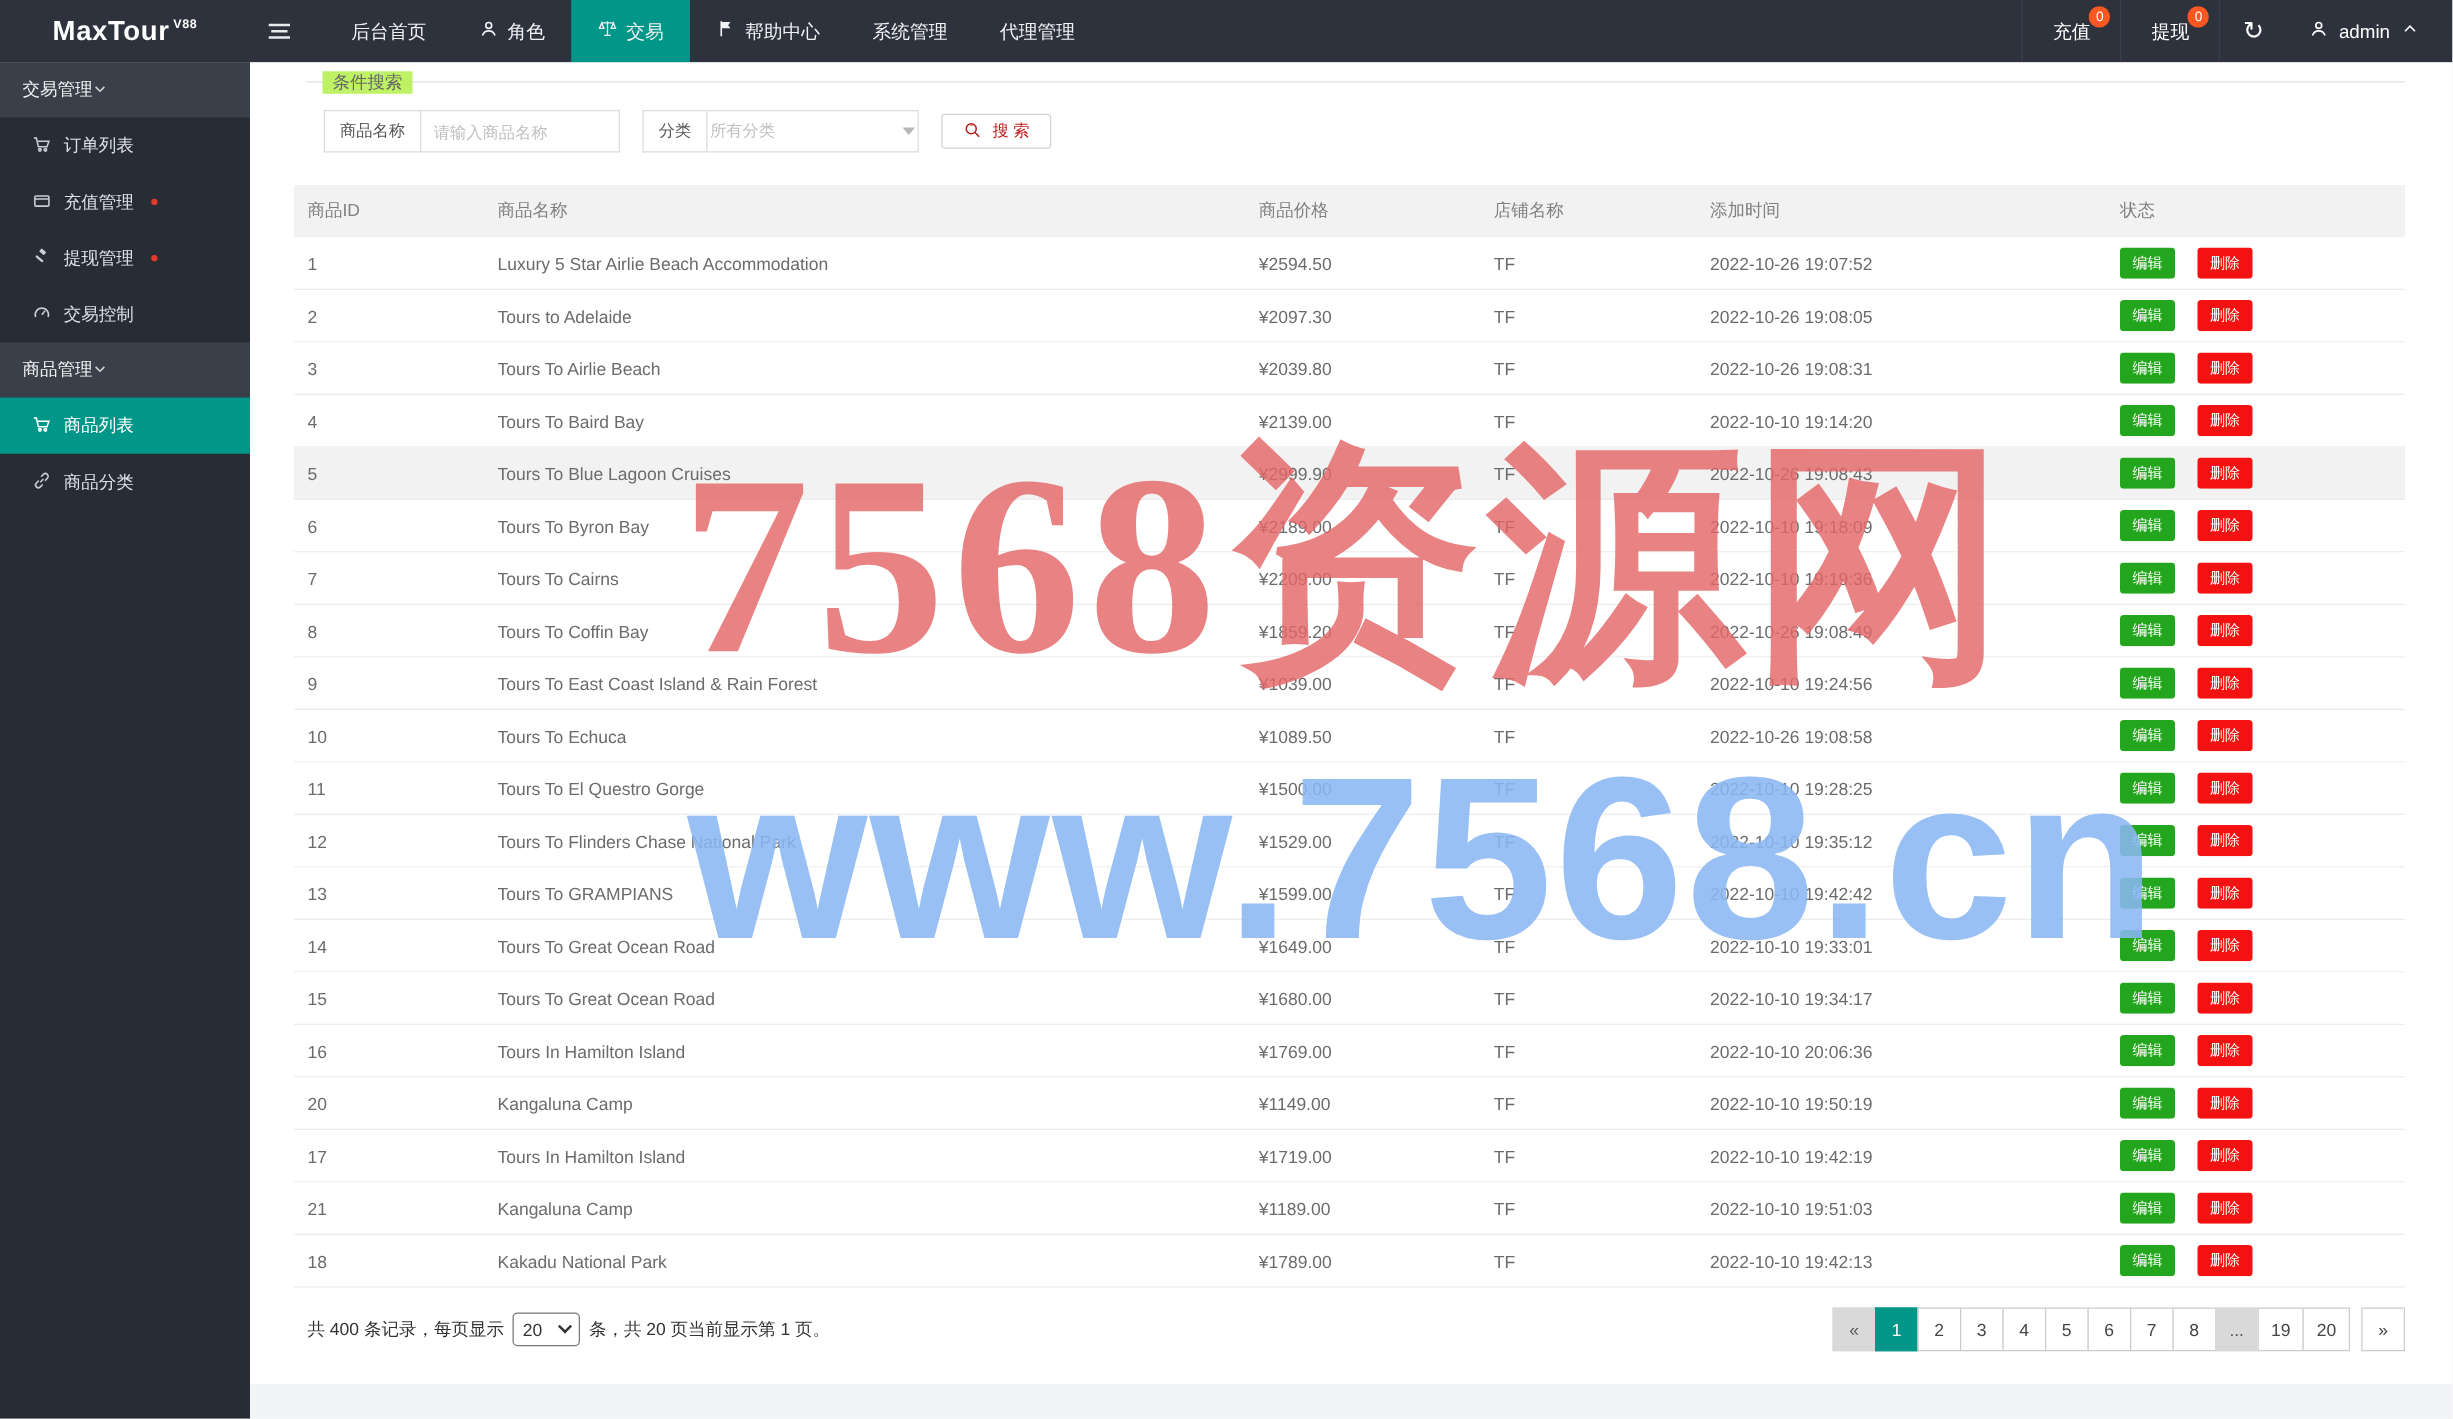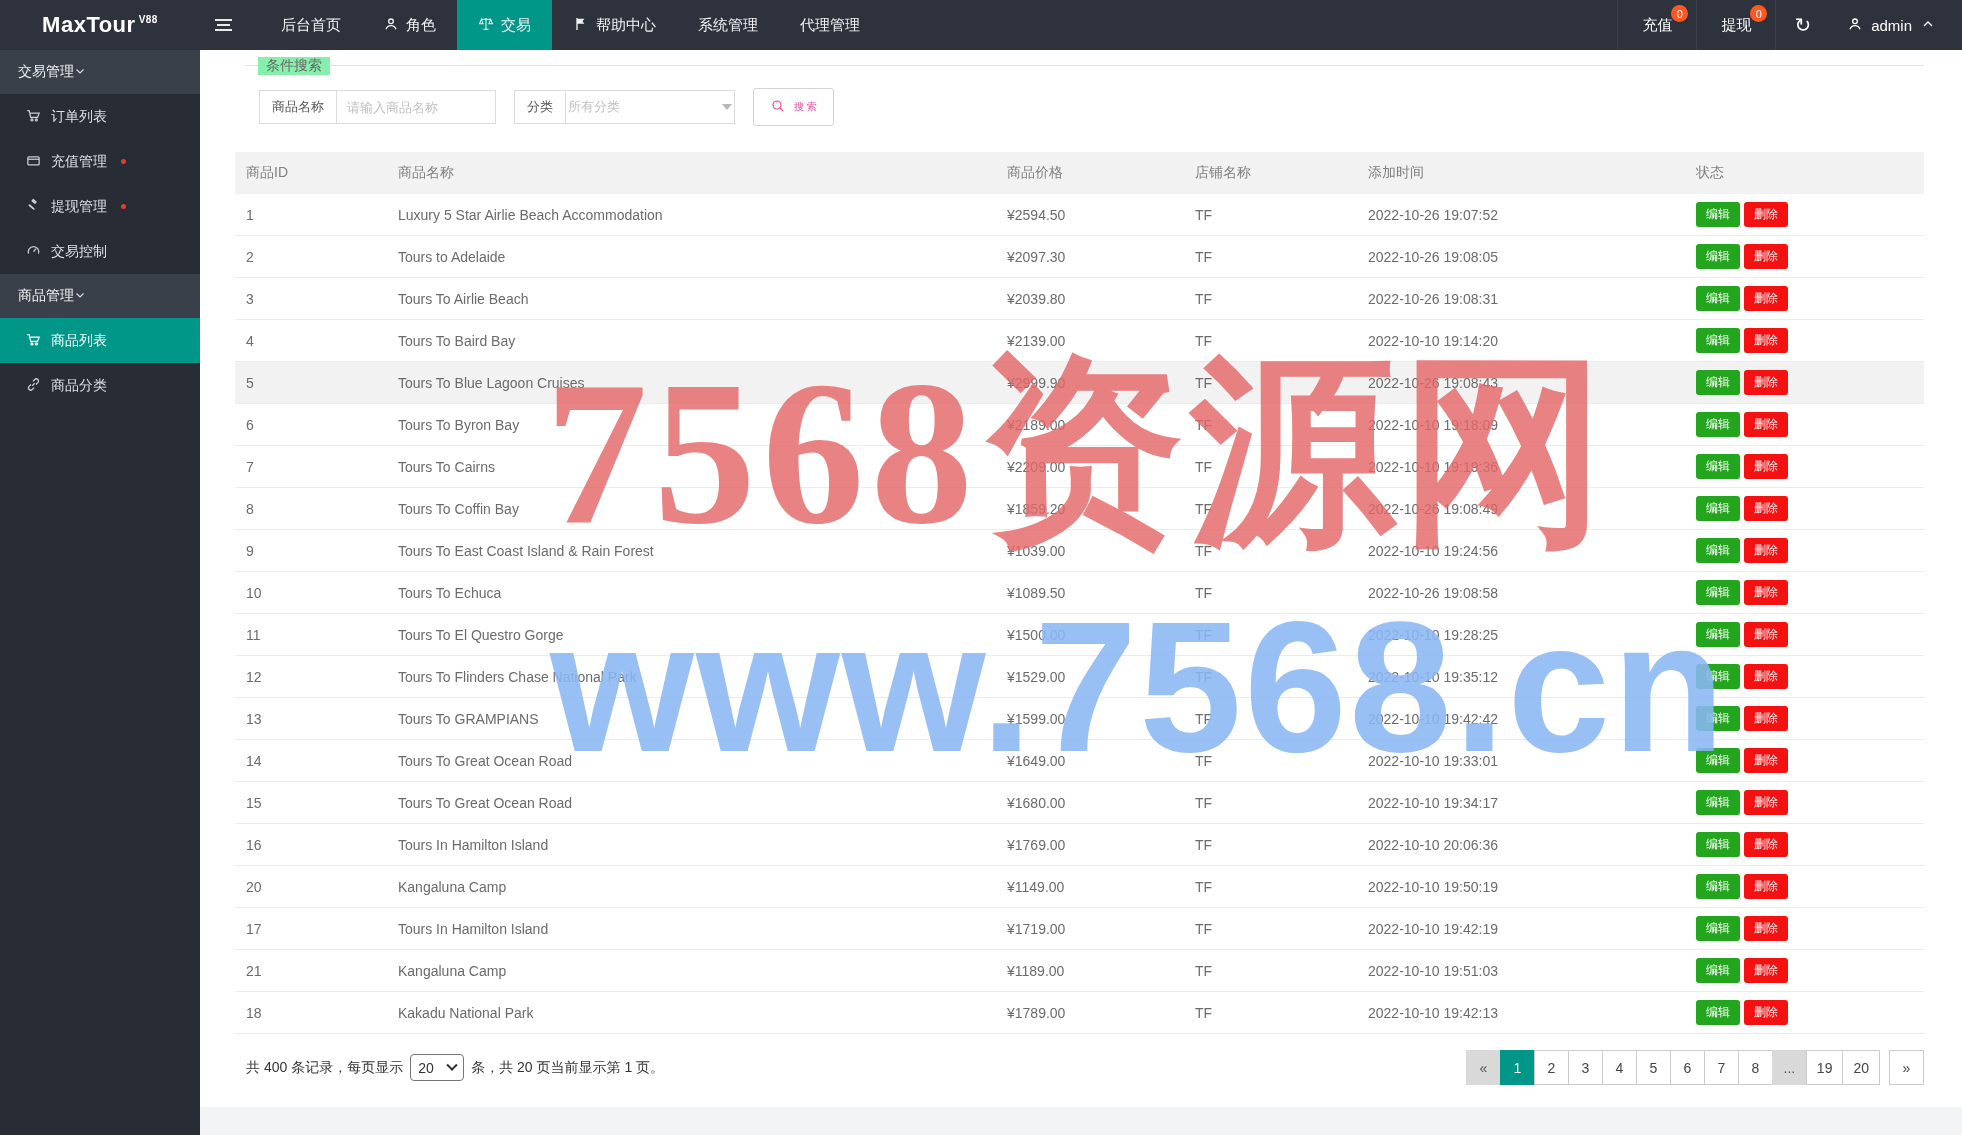--- a/index.html
+++ b/index.html
@@ -35,40 +35,40 @@
   .side-item.active { background:#009688; color:#fff; }
   .side-item.active svg { color:#fff; }
   .dot { width:5px; height:5px; border-radius:50%; background:#e23b2e; margin-left:4px; }
 
   .main { flex:1; position:relative; background:#f3f4f6; }
   .card { background:#fff; height:1057px; width:100%; }
 
   
   .search-wrap { position:relative; margin:0 38px 0 45px; padding-top:15px; }
   .search-line { border-top:1px solid #e3e3e3; position:relative; }
-  .search-legend { position:absolute; top:-9px; left:13px; background:#86efac; padding:0 8px; font-size:14px; color:#666; }
+  .search-legend { position:absolute; top:-9px; left:13px; background:#bef264; padding:0 8px; font-size:14px; color:#666; }
   .search-row { display:flex; align-items:center; margin-top:22px; padding-left:14px; }
   .ig { display:flex; align-items:stretch; height:34px; margin-right:18px; }
   .ig-label { display:flex; align-items:center; padding:0 12px; border:1px solid #dcdcdc; border-right:none; font-size:13px; color:#555; background:#fff; }
   .ig input { width:160px; border:1px solid #dcdcdc; padding:0 10px; font-size:13px; color:#555; outline:none; font-family:inherit; }
   .ig input::placeholder { color:#c0c0c0; }
   .ig-select { width:170px; border:1px solid #dcdcdc; display:flex; align-items:center; justify-content:space-between; padding:0 2px; font-size:13px; color:#c0c0c0; cursor:pointer; background:#fff; }
   .tri-down { width:0; height:0; border-left:5px solid transparent; border-right:5px solid transparent; border-top:6px solid #b8b8b8; }
-  .search-btn { height:38px; display:flex; align-items:center; gap:8px; padding:0 16px; background:#fff; border:1px solid #d4d4d4; border-radius:3px; font-size:10px; color:#ec4899; cursor:pointer; font-family:inherit; }
+  .search-btn { height:28px; display:flex; align-items:center; gap:8px; padding:0 16px; background:#fff; border:1px solid #d4d4d4; border-radius:3px; font-size:13px; color:#b91c1c; cursor:pointer; font-family:inherit; }
   .search-btn svg { width:16px; height:16px; }
 
   
   .table { margin:26px 38px 0 35px; }
   .thead, .trow { display:grid; grid-template-columns:152px 609px 188px 173px 328px 1fr; align-items:center; padding-left:11px; }
   .thead { background:#f2f2f2; height:42px; font-size:14px; color:#808080; }
   .trow { height:42px; border-bottom:1px solid #ececec; font-size:14px; color:#6b6b6b; background:#fff; }
   .trow.hl { background:#f2f2f2; }
   .cell { white-space:nowrap; overflow:hidden; text-overflow:ellipsis; padding-right:8px; }
   .act-btn { border:none; border-radius:3px; color:#fff; font-size:12px; padding:4px 10px; cursor:pointer; font-family:inherit; }
-  .act-edit { background:#23a51d; margin-right:4px; }
+  .act-edit { background:#23a51d; margin-right:18px; }
   .act-del { background:#f31111; }
 
   
   .tfoot { display:flex; align-items:center; justify-content:space-between; margin:16px 38px 0 46px; }
   .summary { font-size:14px; color:#333; display:flex; align-items:center; }
   .psize { display:inline-flex; align-items:center; justify-content:space-between; width:54px; height:27px; border:1px solid #767676; border-radius:4px; padding:0 7px; margin:0 7px; cursor:pointer; background:#fff; }
   .psize .chev { width:8px; height:8px; border-right:2px solid #333; border-bottom:2px solid #333; transform:rotate(45deg) translate(-2px,-2px); }
   .pager { display:flex; }
   .page { min-width:35px; height:35px; border:1px solid #ccc; background:#fff; color:#444; font-size:14px; display:flex; align-items:center; justify-content:center; cursor:pointer; margin-left:-1px; font-family:inherit; padding:0 10px; }
   .page.disabled { background:#d9d9d9; border-color:#d9d9d9; color:#555; }

